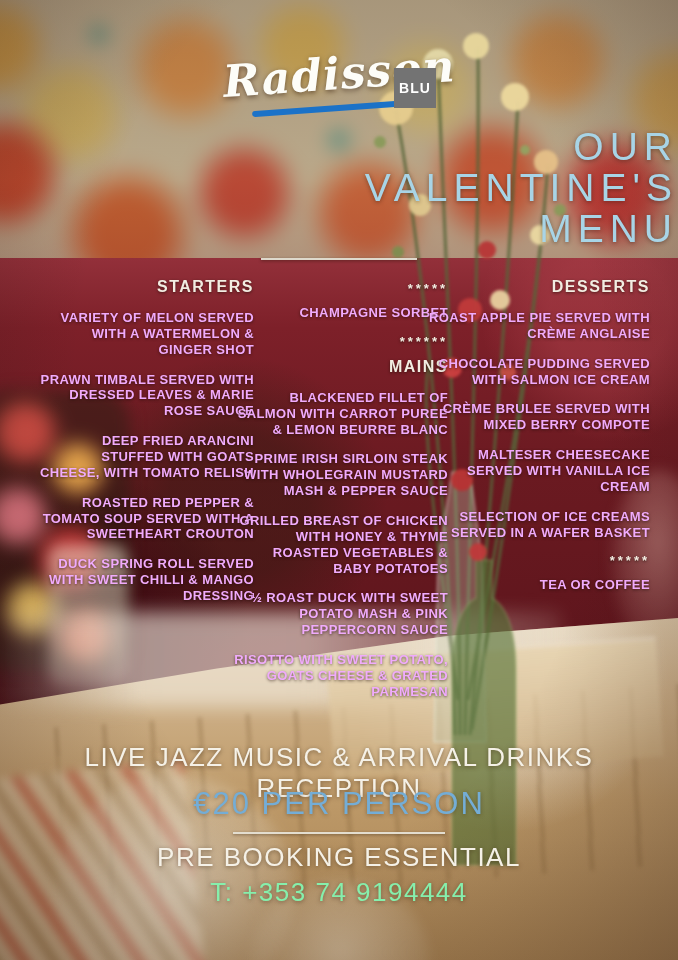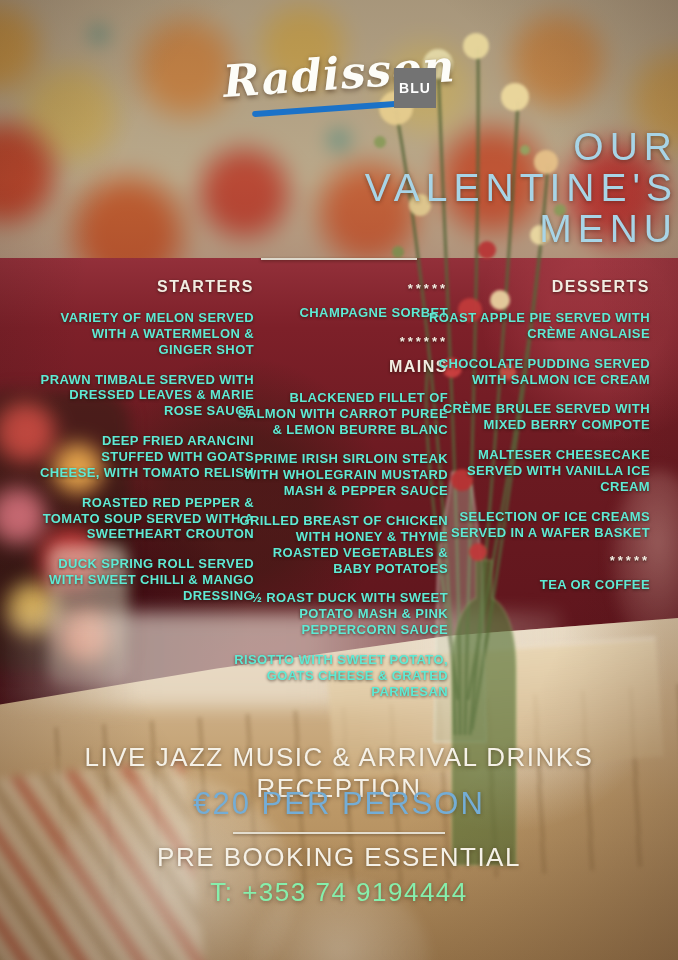--- a/index.html
+++ b/index.html
@@ -142,21 +142,21 @@
   .col { position:absolute; text-align:right; }
   .col-left  { left:38px;  top:278px; width:216px; }
   .col-mid   { left:232px; top:282px; width:216px; }
   .col-right { left:428px; top:278px; width:222px; }
   .col h2 {
     font-size:16px; font-weight:bold; letter-spacing:1.5px;
     margin-bottom:14px; text-shadow:0 1px 3px rgba(30,15,8,.65);
   }
   .menu-item, .single-item {
     font-size:13px; font-weight:bold; line-height:1.22; letter-spacing:.4px;
-    margin-bottom:14px; text-shadow:0 1px 3px rgba(30,15,8,.65); color:#5eead4;
+    margin-bottom:14px; text-shadow:0 1px 3px rgba(30,15,8,.65); color:#f0abfc;
   }
   .stars {
     font-size:13px; font-weight:bold; letter-spacing:3px; line-height:1;
     margin-bottom:10px; text-shadow:0 1px 3px rgba(30,15,8,.65);
   }
   .col-mid h2 { margin-top:4px; }
   .col-right .stars { margin-top:4px; }
   .footer { position:absolute; left:0; width:100%; text-align:center; }
   .jazz {
     top:742px; font-size:26px; font-weight:300; letter-spacing:1.5px;

